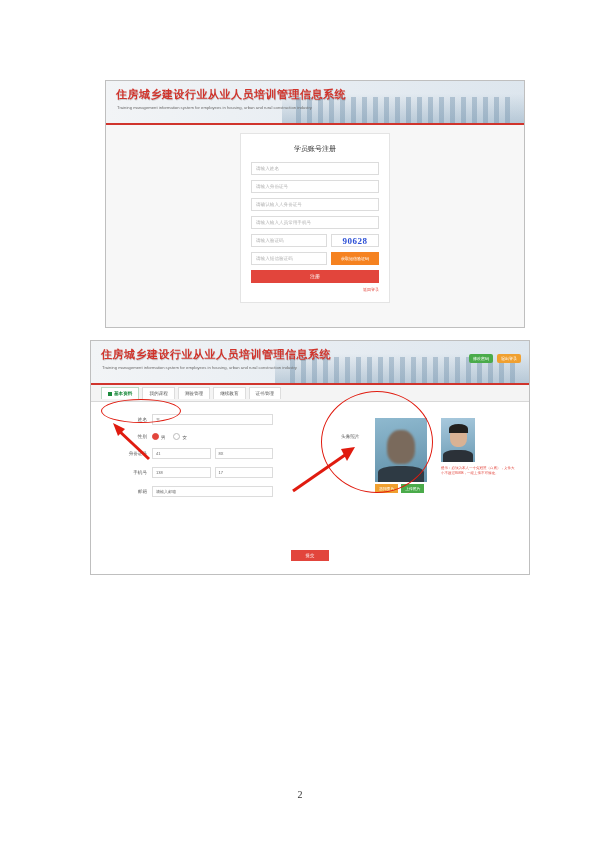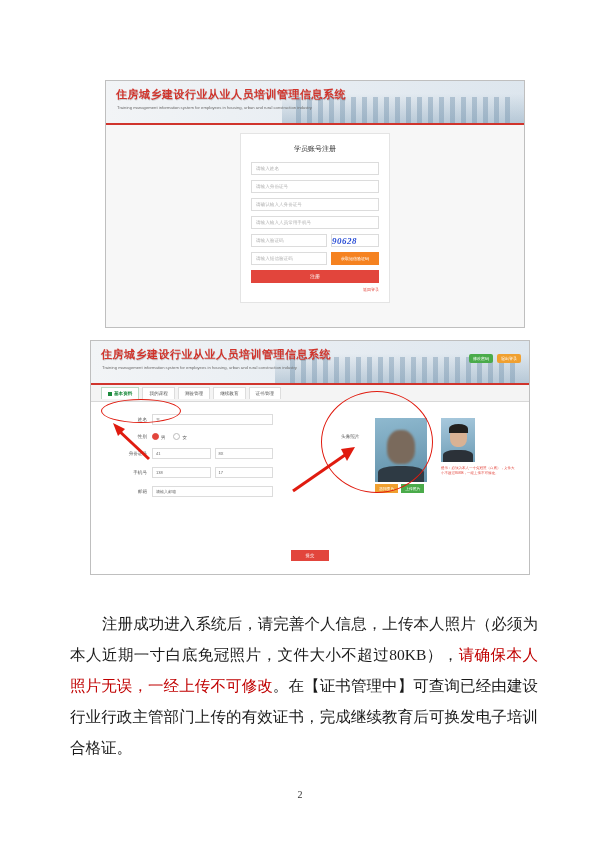--- a/index.html
+++ b/index.html
@@ -136,24 +136,23 @@
     gap: 4px;
     margin-bottom: 5px;
   }
   .reg-row .reg-field { flex: 1; margin-bottom: 0; }
   .captcha {
     width: 48px;
     height: 13px;
     background: #fff;
     border: 1px solid #dcdcdc;
     box-sizing: border-box;
-    text-align: left;
+    text-align: center;
     font-family: "Liberation Serif", serif;
     font-weight: bold;
-    font-style: italic;
     font-size: 9px;
     color: #2b4fd6;
     line-height: 12px;
     letter-spacing: 0.5px;
   }
   .sms-btn {
     width: 48px;
     height: 13px;
     background: #f58220;
     color: #fff;
@@ -575,20 +574,15 @@
       <path d="M42 42 L10 12" stroke="#e01b0f" stroke-width="3" fill="none"></path>
       <path d="M6 6 L18 12 L11 19 Z" fill="#e01b0f"></path>
     </svg>
 
     <svg class="arrow-red" style="left:198px; top:100px;" width="70" height="56" viewBox="0 0 70 56">
       <path d="M4 50 L56 14" stroke="#e01b0f" stroke-width="3" fill="none"></path>
       <path d="M66 6 L52 8 L58 20 Z" fill="#e01b0f"></path>
     </svg>
   </div>
 
-  <div class="doc-text">
-    <p>
-      <span>注册成功进入系统后，请完善个人信息，上传本人照片（必须为本人近期一寸白底免冠照片，文件大小不超过80KB），</span><span class="red">请确保本人照片无误，一经上传不可修改</span><span>。在【证书管理中】可查询已经由建设行业行政主管部门上传的有效证书，完成继续教育后可换发电子培训合格证。</span>
-    </p>
-  </div>
 
   <div class="page-num">2</div>
 </div>
 
 </body></html>

